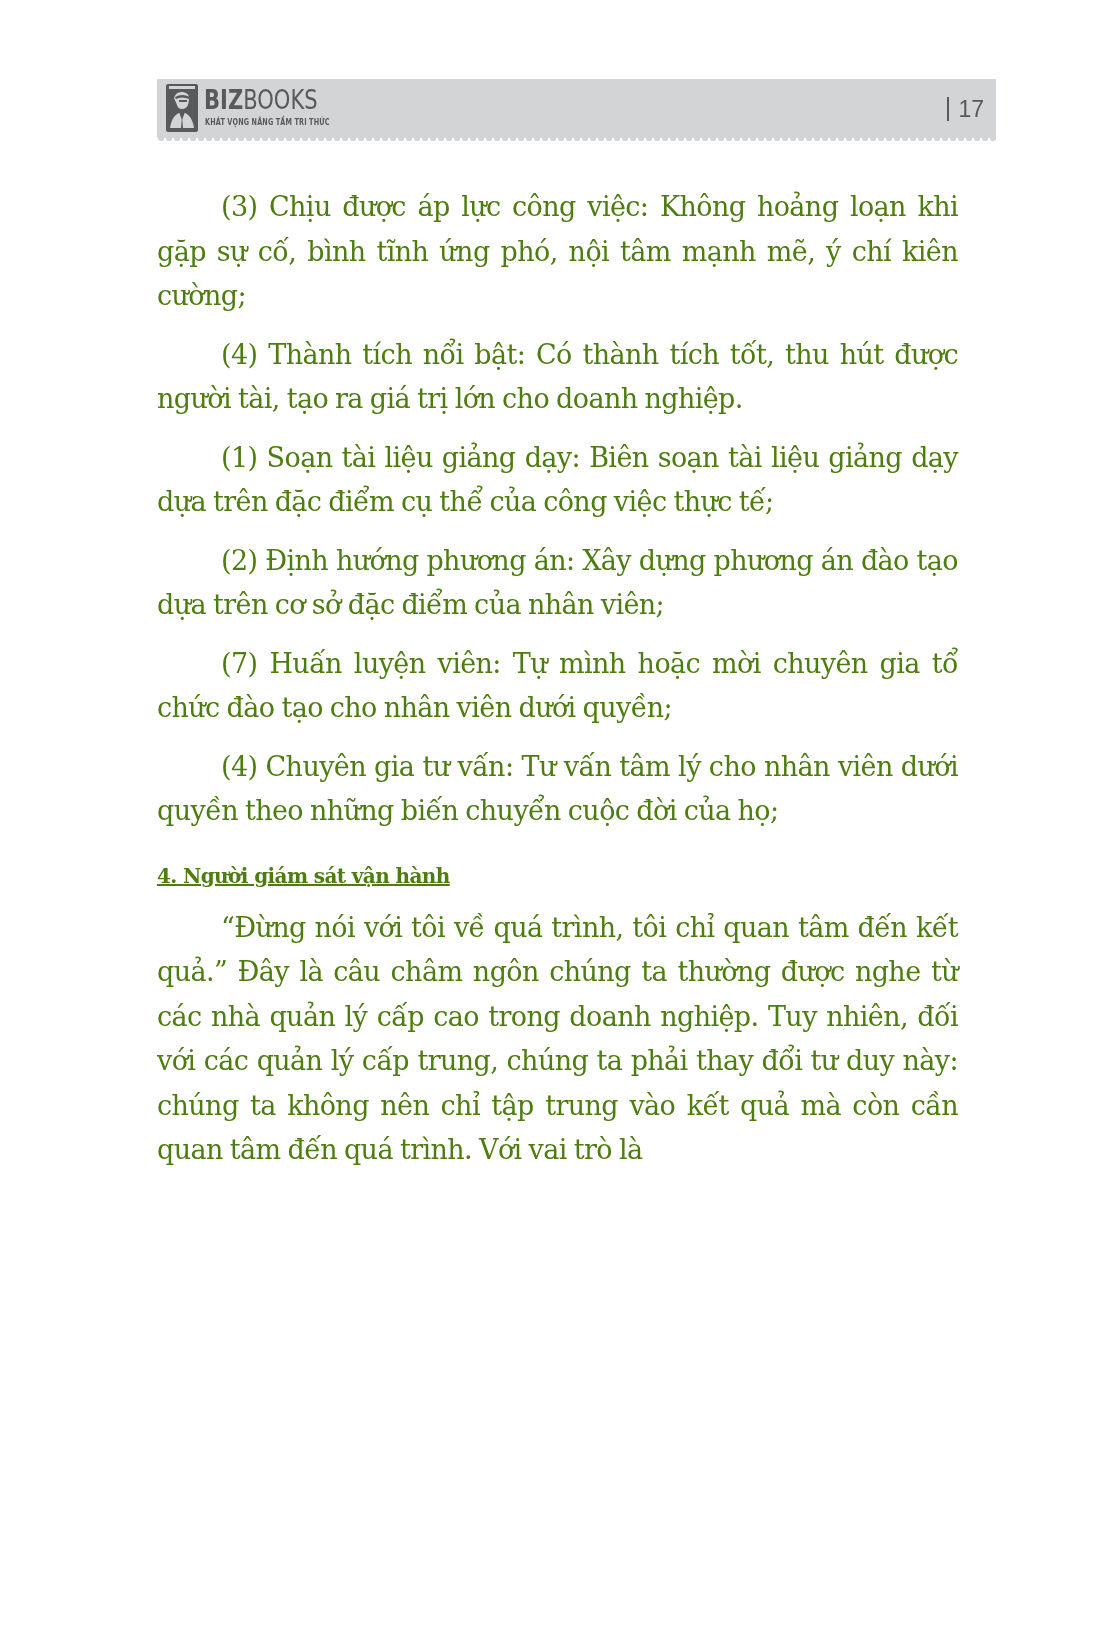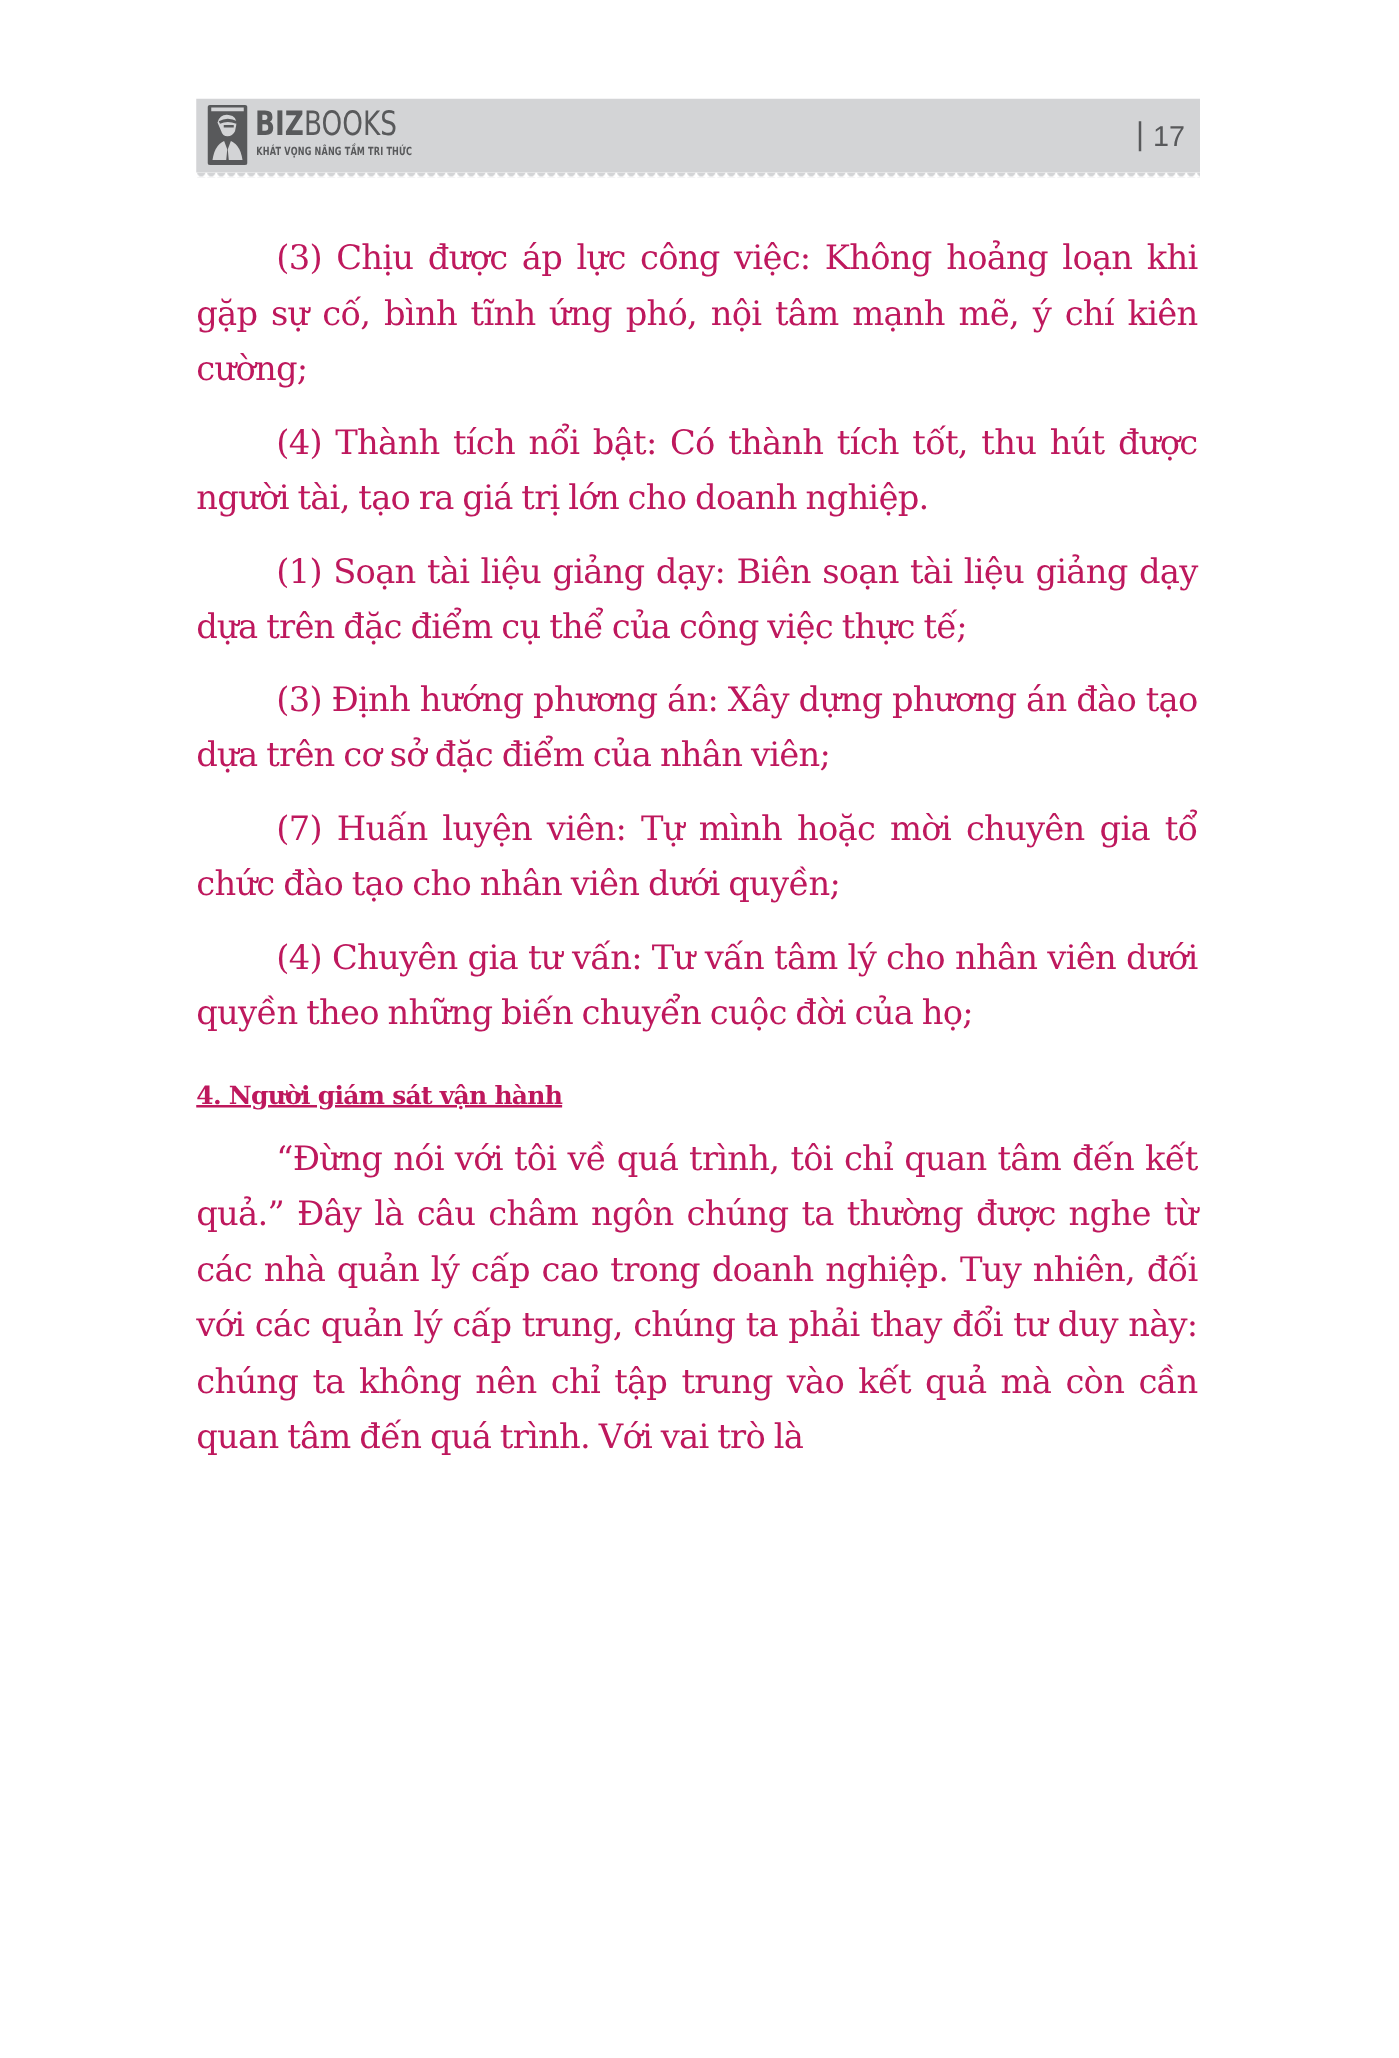--- a/index.html
+++ b/index.html
@@ -14,20 +14,21 @@
       overflow: hidden;
       color: #231f20;
     }
     .header-bar {
       position: absolute;
       left: 157px;
       top: 79px;
       width: 803px;
       height: 59px;
       background: #d3d4d6;
+      padding-left: 36px;
     }
     .header-bar::after {
       content: "";
       position: absolute;
       left: 0;
       right: 0;
       bottom: -4px;
       height: 4px;
       background: radial-gradient(circle at 4px 0px, #d3d4d6 3px, transparent 3.5px);
       background-size: 8px 4px;
@@ -90,21 +91,21 @@
     }
 
     .content {
       position: absolute;
       left: 157px;
       top: 185px;
       width: 801px;
       font-family: "DejaVu Serif", serif;
       font-size: 27px;
       line-height: 44.5px;
-      color: #be185d;
+      color: #4d7c0f;
     }
     .content p {
       margin: 0 0 14px 0;
       text-indent: 64px;
       text-align: justify;
       letter-spacing: -0.6px;
       word-spacing: -1px;
     }
     .content h2 {
       margin: 20px 0 8px 0;
@@ -135,18 +136,18 @@
   <div class="page-number-wrap">
     <span class="page-sep"></span>
     <span class="page-number">17</span>
   </div>
 </div>
 
 <div class="content">
   <p>(3) Chịu được áp lực công việc: Không hoảng loạn khi gặp sự cố, bình tĩnh ứng phó, nội tâm mạnh mẽ, ý chí kiên cường;</p>
   <p>(4) Thành tích nổi bật: Có thành tích tốt, thu hút được người tài, tạo ra giá trị lớn cho doanh nghiệp.</p>
   <p>(1) Soạn tài liệu giảng dạy: Biên soạn tài liệu giảng dạy dựa trên đặc điểm cụ thể của công việc thực tế;</p>
-  <p>(3) Định hướng phương án: Xây dựng phương án đào tạo dựa trên cơ sở đặc điểm của nhân viên;</p>
+  <p>(2) Định hướng phương án: Xây dựng phương án đào tạo dựa trên cơ sở đặc điểm của nhân viên;</p>
   <p>(7) Huấn luyện viên: Tự mình hoặc mời chuyên gia tổ chức đào tạo cho nhân viên dưới quyền;</p>
   <p>(4) Chuyên gia tư vấn: Tư vấn tâm lý cho nhân viên dưới quyền theo những biến chuyển cuộc đời của họ;</p>
   <h2>4. Người giám sát vận hành</h2>
   <p>“Đừng nói với tôi về quá trình, tôi chỉ quan tâm đến kết quả.” Đây là câu châm ngôn chúng ta thường được nghe từ các nhà quản lý cấp cao trong doanh nghiệp. Tuy nhiên, đối với các quản lý cấp trung, chúng ta phải thay đổi tư duy này: chúng ta không nên chỉ tập trung vào kết quả mà còn cần quan tâm đến quá trình. Với vai trò là</p>
 </div>
 
 </body></html>

